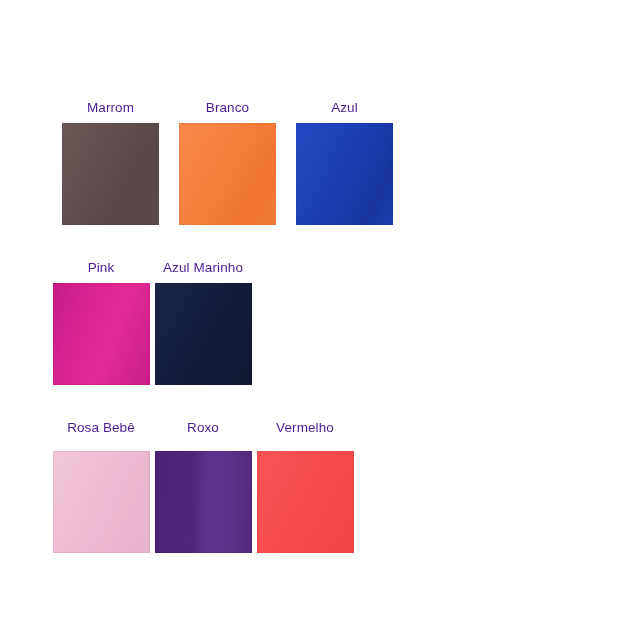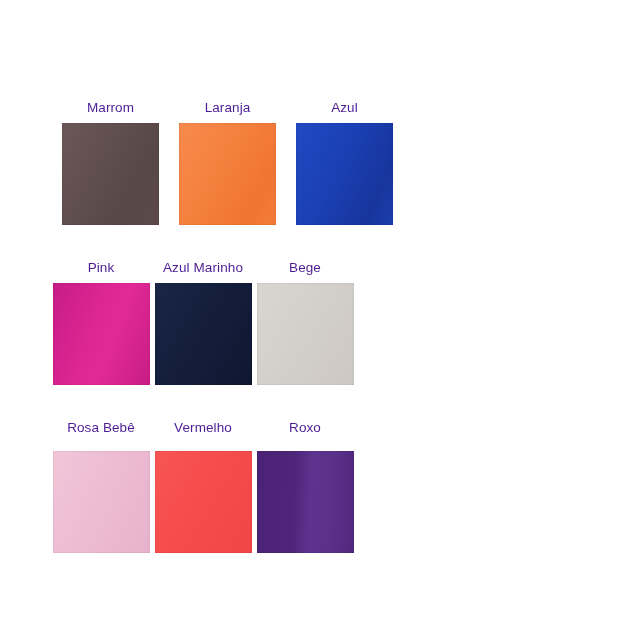--- a/index.html
+++ b/index.html
@@ -77,21 +77,21 @@
 <div id="swatch-chart">
 
   <div class="swatch-row" id="row-1">
       <div class="swatch-cell">
         <div class="swatch-label">Marrom</div>
         <div class="swatch-chip" style="background-color: rgb(94, 76, 76);">
           <div class="chip-sheen" style="background: linear-gradient(118deg, rgb(106, 88, 87) 0%, rgb(97, 80, 79) 34%, rgb(88, 71, 71) 72%, rgb(91, 74, 73) 100%);"></div>
         </div>
       </div>
       <div class="swatch-cell">
-        <div class="swatch-label">Laranja</div>
+        <div class="swatch-label">Branco</div>
         <div class="swatch-chip" style="background-color: rgb(245, 128, 65);">
           <div class="chip-sheen" style="background: linear-gradient(120deg, rgb(247, 138, 76) 0%, rgb(245, 129, 63) 40%, rgb(240, 116, 51) 78%, rgb(243, 124, 59) 100%);"></div>
         </div>
       </div>
       <div class="swatch-cell">
         <div class="swatch-label">Azul</div>
         <div class="swatch-chip" style="background-color: rgb(27, 64, 181);">
           <div class="chip-sheen" style="background: linear-gradient(115deg, rgb(34, 73, 194) 0%, rgb(27, 64, 181) 42%, rgb(23, 53, 156) 80%, rgb(27, 62, 172) 100%);"></div>
         </div>
       </div>
@@ -102,41 +102,35 @@
         <div class="swatch-chip" style="background-color: rgb(212, 33, 140);">
           <div class="chip-sheen" style="background: linear-gradient(110deg, rgb(197, 28, 134) 0%, rgb(216, 35, 143) 30%, rgb(226, 42, 150) 58%, rgb(200, 29, 133) 100%);"></div>
         </div>
       </div>
       <div class="swatch-cell">
         <div class="swatch-label">Azul Marinho</div>
         <div class="swatch-chip" style="background-color: rgb(20, 30, 60);">
           <div class="chip-sheen" style="background: linear-gradient(120deg, rgb(26, 37, 71) 0%, rgb(20, 30, 60) 45%, rgb(15, 23, 48) 100%);"></div>
         </div>
       </div>
-      <div class="swatch-cell">
-        <div class="swatch-label">Bege</div>
-        <div class="swatch-chip" style="background-color: rgb(211, 207, 203);">
-          <div class="chip-sheen" style="background: linear-gradient(120deg, rgb(217, 213, 209) 0%, rgb(211, 207, 203) 45%, rgb(205, 200, 195) 100%);"></div>
-        </div>
-      </div>
     </div>
   <div class="swatch-row" id="row-3">
       <div class="swatch-cell">
         <div class="swatch-label">Rosa Bebê</div>
         <div class="swatch-chip" style="background-color: rgb(238, 189, 212);">
           <div class="chip-sheen" style="background: linear-gradient(115deg, rgb(242, 198, 217) 0%, rgb(237, 188, 211) 45%, rgb(232, 178, 204) 100%);"></div>
         </div>
       </div>
       <div class="swatch-cell">
+        <div class="swatch-label">Roxo</div>
+        <div class="swatch-chip" style="background-color: rgb(83, 42, 126);">
+          <div class="chip-sheen" style="background: linear-gradient(92deg, rgb(75, 34, 117) 0%, rgb(78, 37, 120) 38%, rgb(94, 51, 144) 55%, rgb(91, 48, 137) 75%, rgb(82, 40, 126) 100%);"></div>
+        </div>
+      </div>
+      <div class="swatch-cell">
         <div class="swatch-label">Vermelho</div>
         <div class="swatch-chip" style="background-color: rgb(246, 76, 76);">
           <div class="chip-sheen" style="background: linear-gradient(120deg, rgb(248, 85, 85) 0%, rgb(246, 76, 76) 45%, rgb(240, 70, 70) 100%);"></div>
-        </div>
-      </div>
-      <div class="swatch-cell">
-        <div class="swatch-label">Roxo</div>
-        <div class="swatch-chip" style="background-color: rgb(83, 42, 126);">
-          <div class="chip-sheen" style="background: linear-gradient(92deg, rgb(75, 34, 117) 0%, rgb(78, 37, 120) 38%, rgb(94, 51, 144) 55%, rgb(91, 48, 137) 75%, rgb(82, 40, 126) 100%);"></div>
         </div>
       </div>
     </div>
 
 </div>
 
 </body></html>

